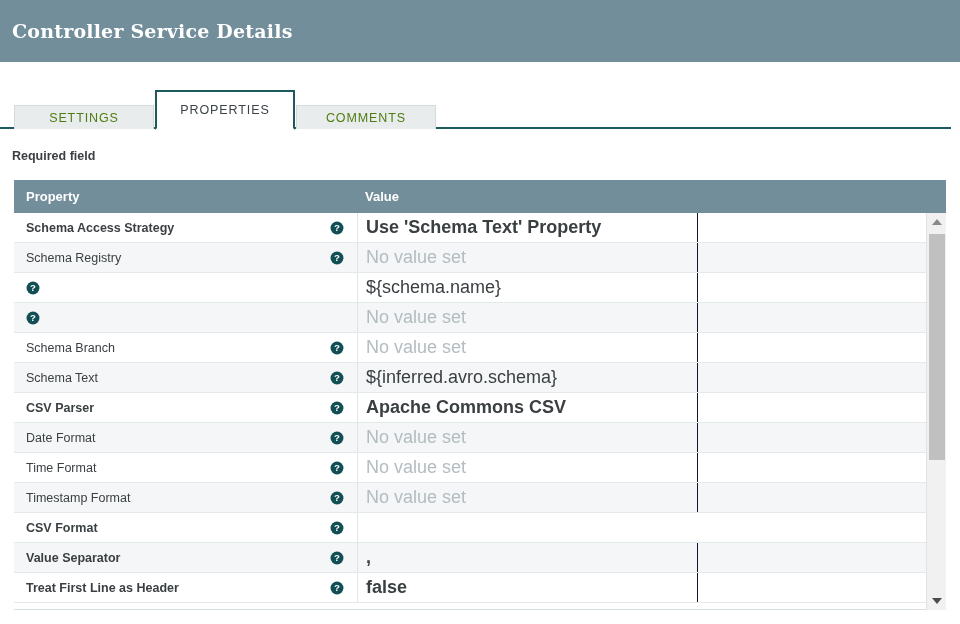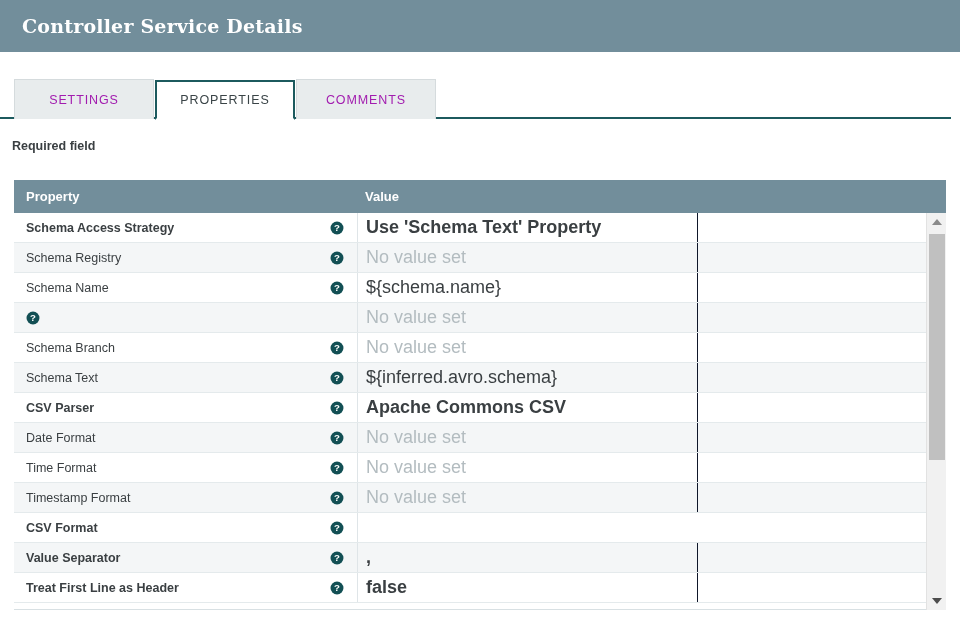--- a/index.html
+++ b/index.html
@@ -12,25 +12,25 @@
     width: 960px;
     height: 624px;
     background: #ffffff;
     font-family: "Liberation Sans", sans-serif;
     overflow: hidden;
     position: relative;
   }
 
   
   .dialog-header {
-    height: 52px;
+    height: 62px;
     background: #728e9b;
     display: flex;
     align-items: center;
-    padding: 0 0 0 22px;
+    padding: 0 0 0 12px;
   }
   .dialog-title {
     color: #ffffff;
     font-family: "DejaVu Serif", "Liberation Serif", serif;
     font-weight: bold;
     font-size: 19px;
     letter-spacing: 0.2px;
     white-space: nowrap;
   }
 
@@ -46,29 +46,29 @@
   .tab-underline {
     position: absolute;
     left: 0;
     right: 9px;
     bottom: 0;
     height: 2px;
     background: #1c5a5e;
   }
   .tab {
     position: relative;
-    height: 40px;
+    height: 24px;
     min-width: 140px;
     padding: 0 18px;
     display: flex;
     align-items: center;
     justify-content: center;
     font-size: 12.5px;
     letter-spacing: 0.9px;
-    color: #a21caf;
+    color: #4d7c0f;
     background: #e8eced;
     border: 1px solid #d5dbdd;
     border-bottom: none;
     margin-right: 1px;
     cursor: pointer;
     user-select: none;
     z-index: 1;
   }
   .tab.active {
     background: #ffffff;
@@ -257,21 +257,20 @@
           <svg class="help-icon" viewBox="0 0 16 16">
             <circle cx="8" cy="8" r="7.4" fill="#124f54"></circle>
             <text x="8" y="11.9" text-anchor="middle" font-family="Liberation Sans, sans-serif" font-size="11" font-weight="bold" fill="#ffffff">?</text>
           </svg>
         </div>
         <div class="cell-value unset">No value set</div>
         <div class="cell-extra"></div>
       </div>
       <div class="row">
         <div class="cell-prop">
-          <span class="prop-label">Schema Name</span>
           <svg class="help-icon" viewBox="0 0 16 16">
             <circle cx="8" cy="8" r="7.4" fill="#124f54"></circle>
             <text x="8" y="11.9" text-anchor="middle" font-family="Liberation Sans, sans-serif" font-size="11" font-weight="bold" fill="#ffffff">?</text>
           </svg>
         </div>
         <div class="cell-value">${schema.name}</div>
         <div class="cell-extra"></div>
       </div>
       <div class="row odd">
         <div class="cell-prop">

